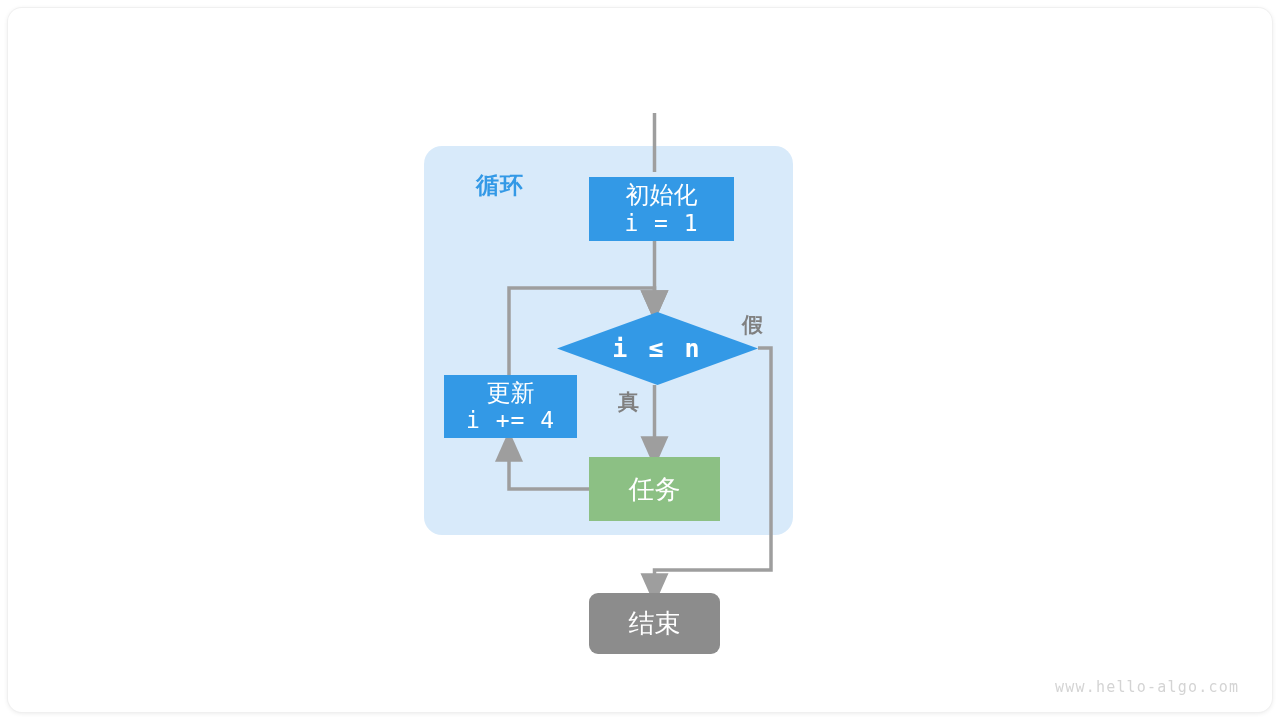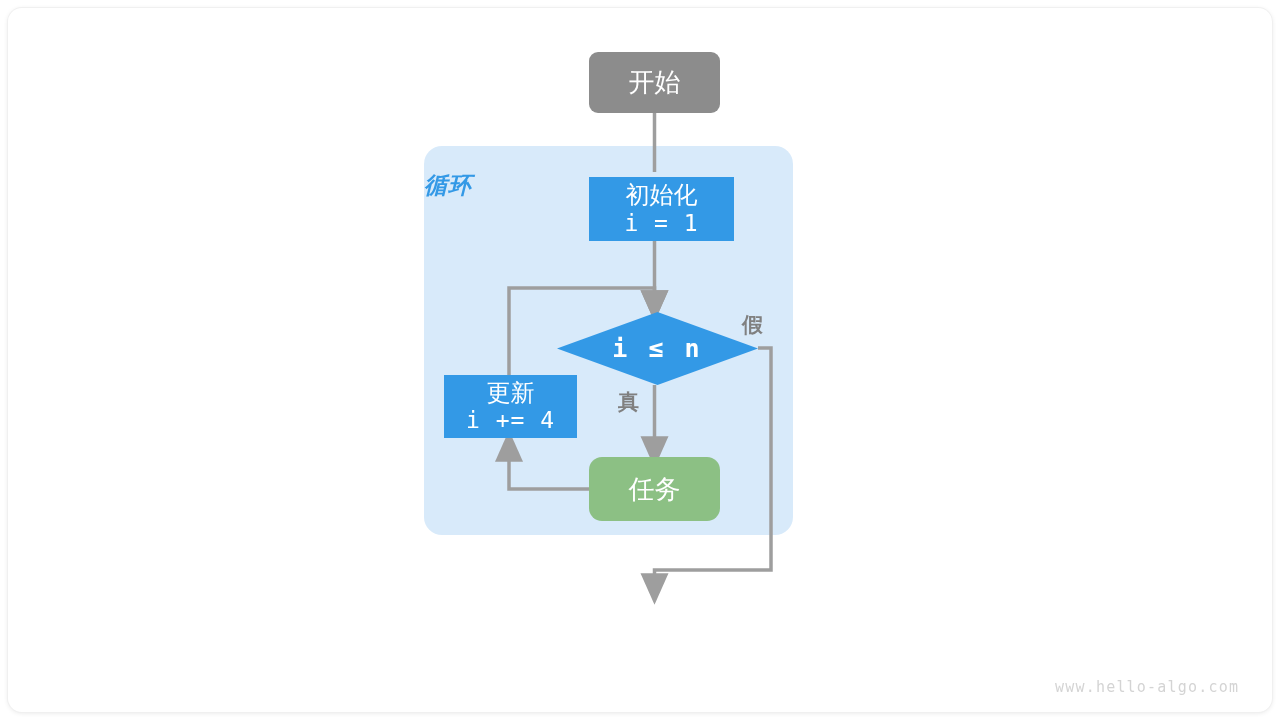--- a/index.html
+++ b/index.html
@@ -123,21 +123,21 @@
 <body>
 
 <div id="canvas">
 
   <div class="page-frame"></div>
 
   <div class="diagram">
 
     <div class="loop-container" style="left:424px; top:146px; width:369px; height:389px;"></div>
 
-    <div class="loop-label" style="left:424px; top:170px;font-style:italic;">循环</div>
+    <div class="loop-label" style="left:476px; top:170px;">循环</div>
 
     <svg class="edges" viewBox="0 0 1280 720" width="1280" height="720">
       <defs>
         <marker id="arrow" markerWidth="9" markerHeight="9" refX="4.5" refY="4" orient="auto" markerUnits="strokeWidth">
           <path d="M0,0 L9,4 L0,8 z" fill="#9e9e9e"></path>
         </marker>
       </defs>
 
       <line x1="654.5" y1="113" x2="654.5" y2="172" stroke="#9e9e9e" stroke-width="3.5"></line>
 
@@ -145,23 +145,20 @@
 
       <line x1="654.5" y1="385" x2="654.5" y2="452" stroke="#9e9e9e" stroke-width="3.5" marker-end="url(#arrow)"></line>
 
       <polyline points="589,489 509,489 509,446" fill="none" stroke="#9e9e9e" stroke-width="3.5" marker-end="url(#arrow)"></polyline>
 
       <polyline points="509,375 509,288 654.5,288 654.5,306" fill="none" stroke="#9e9e9e" stroke-width="3.5" marker-end="url(#arrow)"></polyline>
 
       <polyline points="758,348 771,348 771,570 654.5,570 654.5,589" fill="none" stroke="#9e9e9e" stroke-width="3.5" marker-end="url(#arrow)"></polyline>
     </svg>
 
-    <div class="node node-terminal" style="left:589px; top:52px; width:131px; height:61px;">
-      <span class="l1">开始</span>
-    </div>
 
     <div class="node node-process-blue" style="left:589px; top:177px; width:145px; height:64px;">
       <span class="l1">初始化</span>
       <span class="l2 mono">i = 1</span>
     </div>
 
     <div class="diamond-wrap" style="left:557px; top:312px; width:201px; height:73px;">
       <svg width="201" height="73" viewBox="0 0 201 73">
         <polygon points="100.5,0 201,36.5 100.5,73 0,36.5" fill="#3399e6"></polygon>
       </svg>
@@ -170,21 +167,24 @@
 
     <div class="edge-label" style="left:618px; top:388px;">真</div>
 
     <div class="edge-label" style="left:742px; top:311px;">假</div>
 
     <div class="node node-process-blue" style="left:444px; top:375px; width:133px; height:63px;">
       <span class="l1">更新</span>
       <span class="l2 mono">i += 4</span>
     </div>
 
-    <div class="node node-process-green" style="left:589px; top:457px; width:131px; height:64px;border-radius:13px;">
+    <div class="node node-process-green" style="left:589px; top:457px; width:131px; height:64px;">
       <span class="l1">任务</span>
     </div>
 
+    <div class="node node-terminal" style="left:589px; top:593px; width:131px; height:61px;">
+      <span class="l1">结束</span>
+    </div>
 
     <div class="watermark" style="left:1055px; top:678px;">www.hello-algo.com</div>
 
   </div>
 </div>
 
 </body></html>

